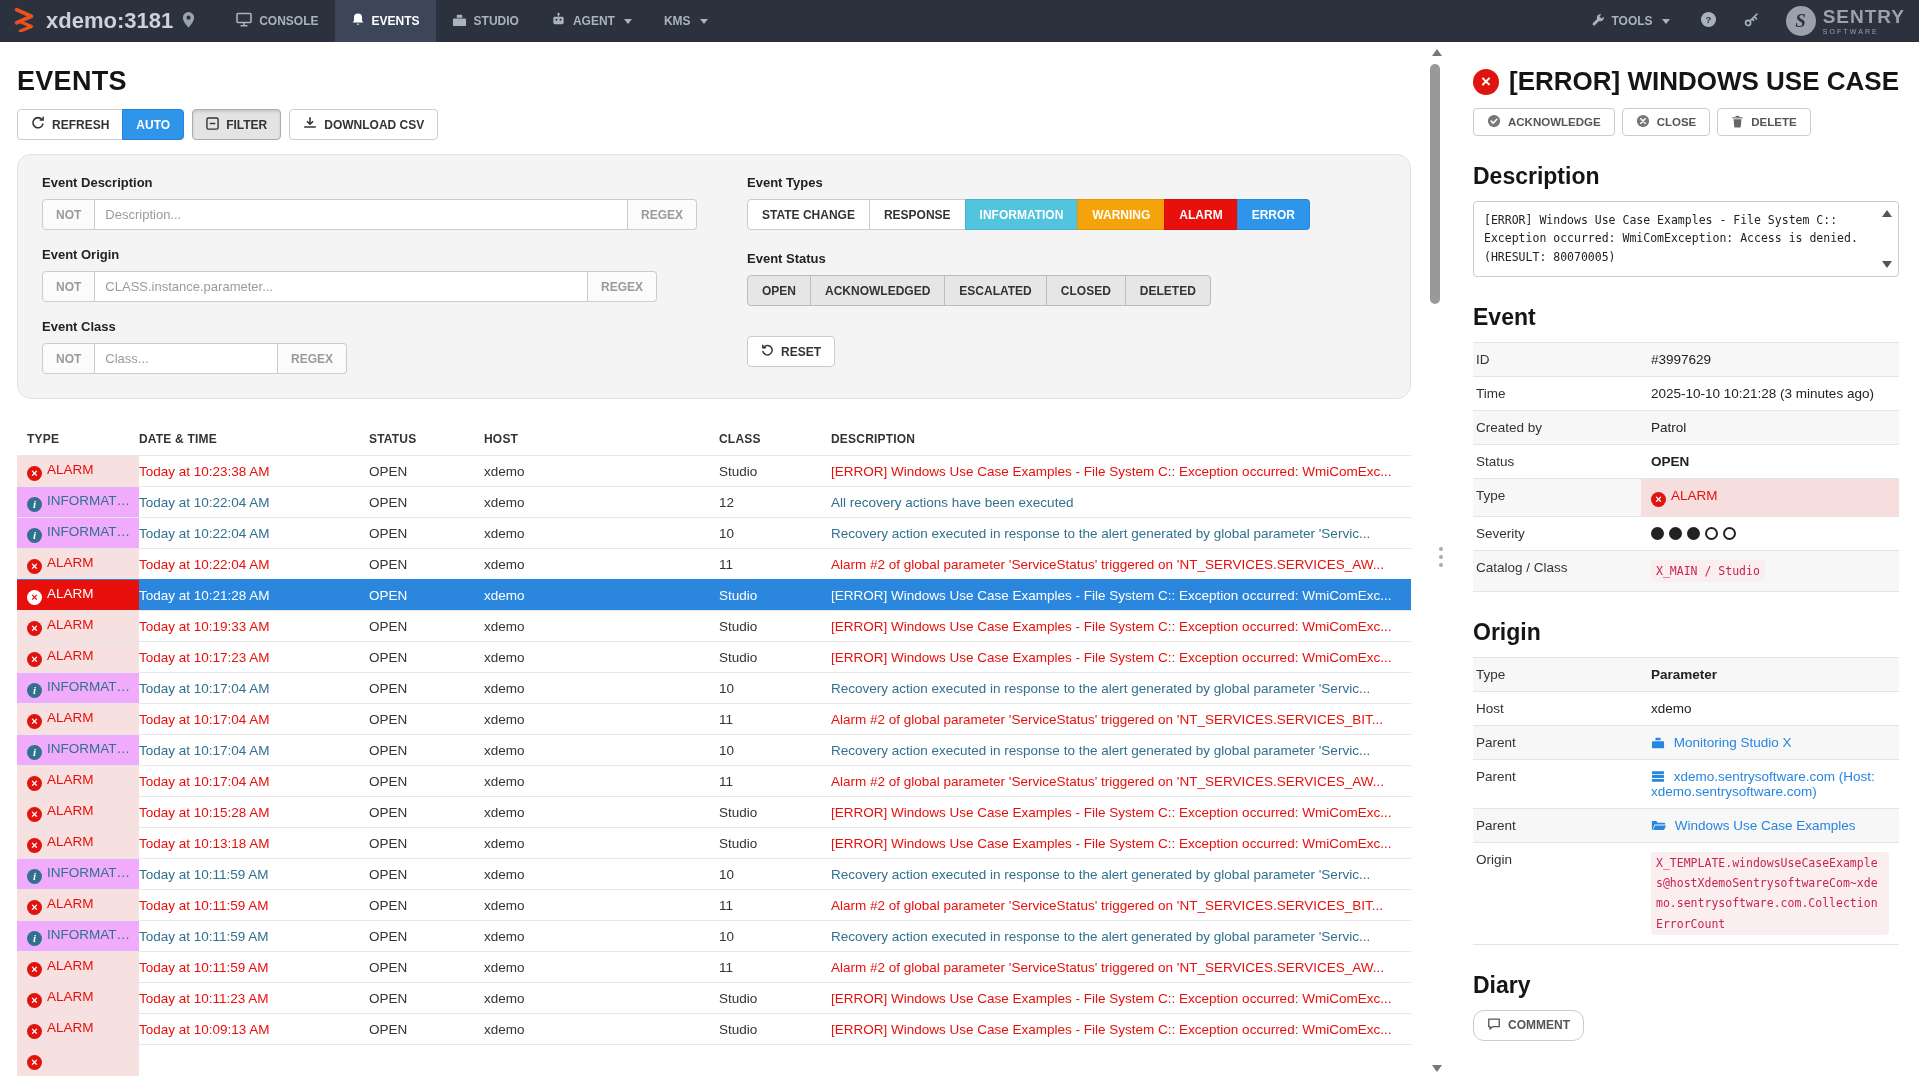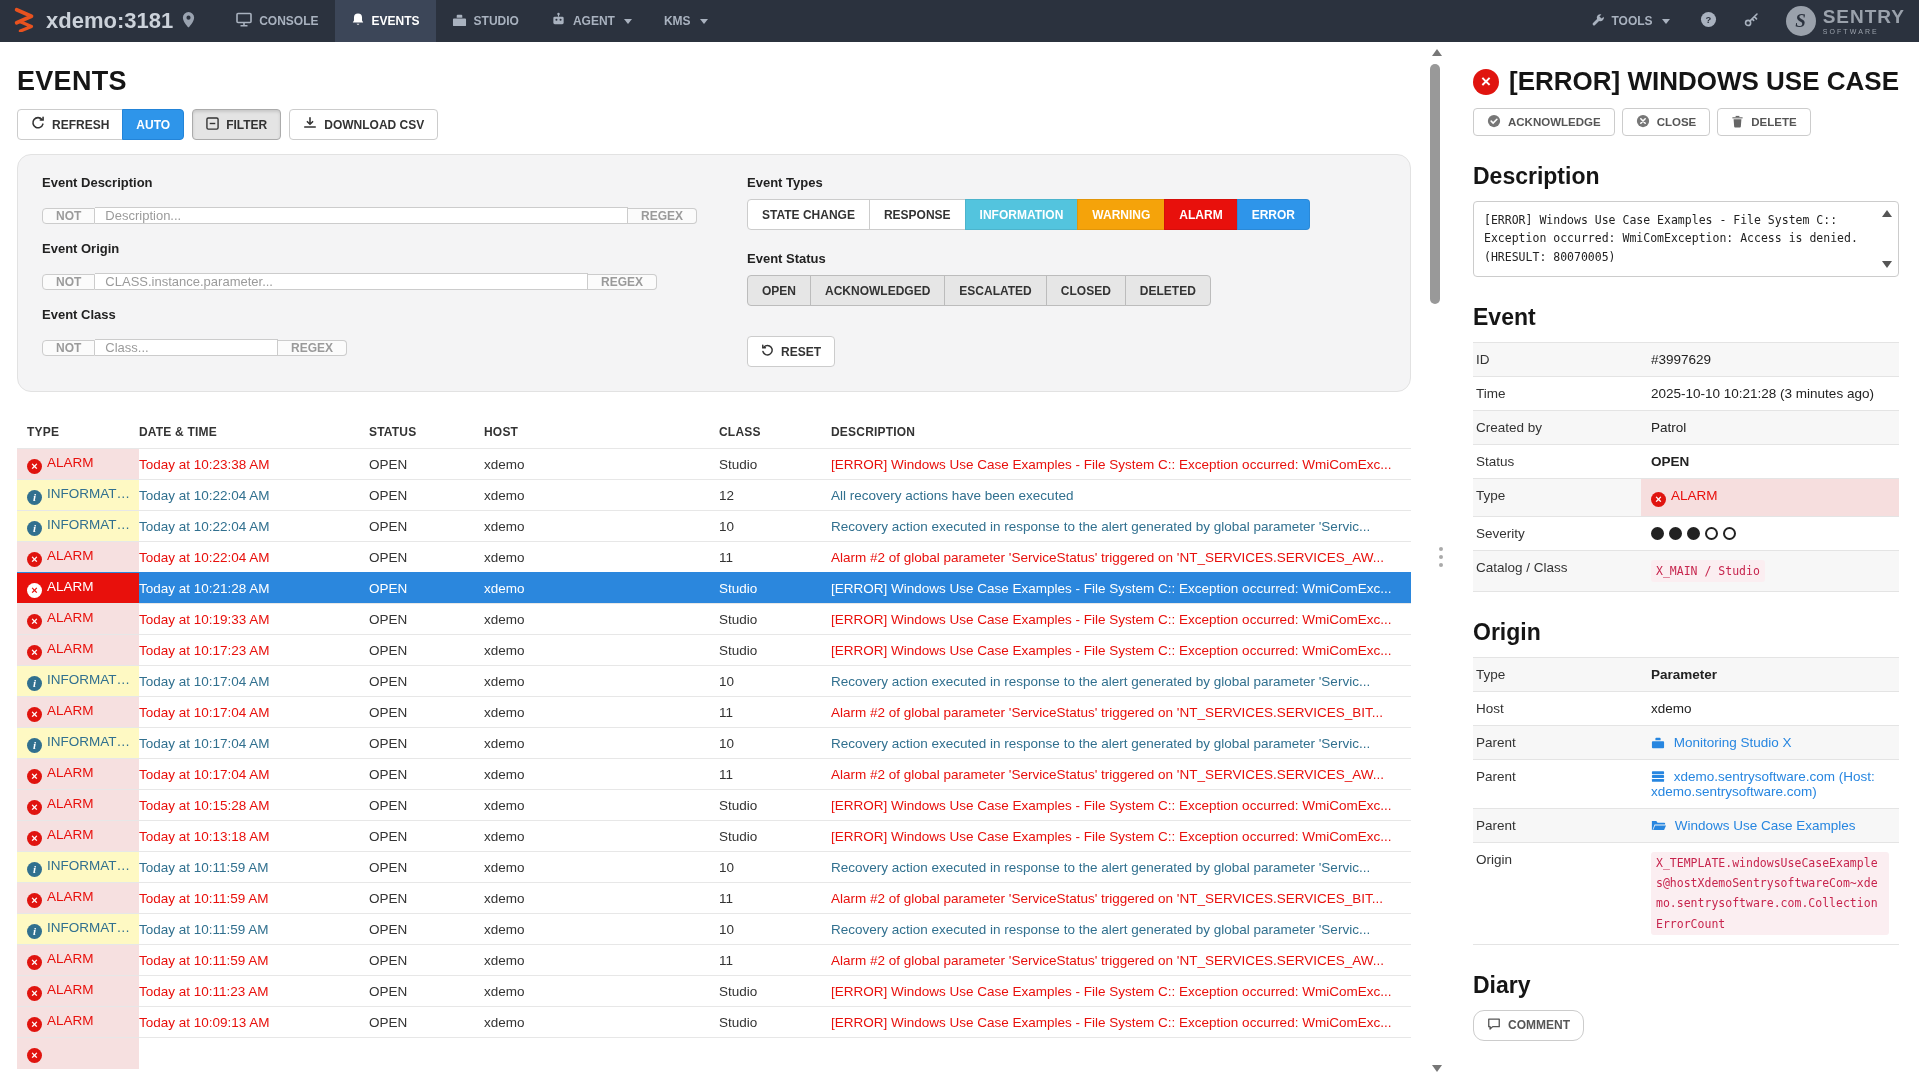--- a/index.html
+++ b/index.html
@@ -47,21 +47,21 @@
   .btn-group .btn:last-child { border-radius:0 4px 4px 0; margin-left:-1px; }
   .ml8 { margin-left:8px;align-items:center; }
 
   
   .filter-panel { margin:14px 16px 24px 0; background:#f4f4f5; border:1px solid #e2e2e2;
     border-radius:14px; padding:20px 24px 24px; display:flex; }
   .f-col-left { width:705px; }
   .f-col-right { flex:1; }
   .f-label { font-size:13px; font-weight:bold; color:#222; margin:17px 0 9px; }
   .f-label:first-child { margin-top:0; }
-  .input-group { display:flex; height:25px;align-items:flex-end; }
+  .input-group { display:flex; height:31px; }
   .addon { display:flex; align-items:center; justify-content:center; padding:0 13px;
     background:#fbfbfb; border:1px solid #ccc; color:#9a9a9a; font-size:12px; font-weight:bold; cursor:pointer; }
   .addon.first { border-radius:4px 0 0 4px; }
   .addon.last { border-radius:0 4px 4px 0; border-left:none; }
   .input-group input { flex:1; min-width:0; border:1px solid #ccc; border-left:none; padding:0 10px;
     font-size:13px; color:#333; font-family:inherit; outline:none; background:#fff; }
   .input-group input::placeholder { color:#9b9b9b; }
   .w-desc { width:655px; } .w-origin { width:615px; } .w-class { width:305px; }
   .seg-group { display:inline-flex; }
   .seg { height:31px; display:inline-flex; align-items:center; padding:0 14px; font-size:12px;
@@ -79,21 +79,21 @@
   .events th:first-child { padding-left:10px; }
   .events td { font-size:13.5px; color:#333; height:31px; padding:0 8px 0 0; border-top:1px solid #e7e7e7;
     white-space:nowrap; overflow:hidden; text-overflow:ellipsis; }
   .events td.c-type { padding-left:10px; }
   .ticon { display:inline-flex; width:15px; height:15px; border-radius:50%; align-items:center;
     justify-content:center; font-size:11px; font-weight:bold; color:#fff; margin-right:5px;
     vertical-align:-3px; line-height:1; }
   tr.row-alarm td.c-type { background:#f6e0e0; color:#e8100c; font-weight:normal; }
   tr.row-alarm .ticon { background:#e0140f; }
   tr.row-alarm td.c-time, tr.row-alarm td.c-desc { color:#e8100c; }
-  tr.row-info td.c-type { background:#fef9c3; color:#31708f; }
+  tr.row-info td.c-type { background:#f0abfc; color:#31708f; }
   tr.row-info .ticon { background:#31708f; font-style:italic; font-family:"Liberation Serif",serif; }
   tr.row-info td.c-time, tr.row-info td.c-desc { color:#31708f; }
   tr.row-selected td { background:#2b87dd; color:#fff !important; border-top-color:#2b87dd; }
   tr.row-selected td.c-type { background:#e8100c; color:#fff; }
   tr.row-selected .ticon { background:#fff; color:#e8100c; }
   tr { cursor:pointer; }
 
   
   .vscroll .arr { position:absolute; left:5px; width:0; height:0;
     border-left:5px solid transparent; border-right:5px solid transparent; }

